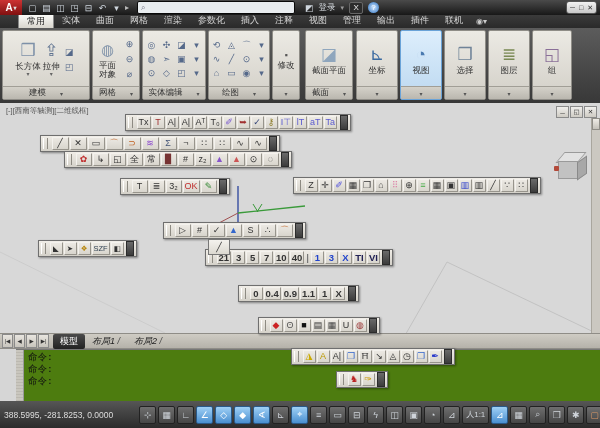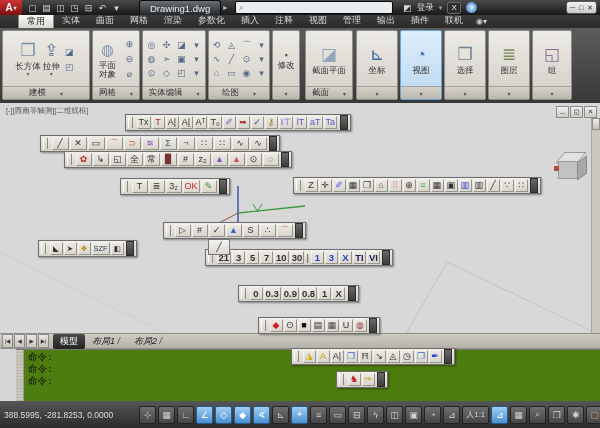--- a/index.html
+++ b/index.html
@@ -106,23 +106,20 @@
   <div class="qa">
 
   <span class="ti2">▢</span>
       <span class="ti2">▤</span>
       <span class="ti2">◫</span>
       <span class="ti2">◳</span>
       <span class="ti2">⊟</span>
       <span class="ti2">↶</span>
       <span class="ti2">▾</span>
     </div>
-  <div id="doc-tab">
-      <span>Drawing1.dwg</span>
-    </div>
   <span id="doc-caret" style="color:#bbb;font-size:8px;margin-left:2px;">▸</span>
   <div id="searchbox">
     <span class="sic">⌕</span>
   </div>
   <div class="tbar-right">
     <span class="usr">◩</span>
     <span class="signin">登录</span>
     <span class="caret">▾</span>
     <span class="xbox">X</span>
     <span class="help">?</span>
@@ -453,34 +450,34 @@
     <span class="ti" style="font-size:7.5px;">◧</span>
   </div>
 <div class="abs" id="pencil-btn">╱</div>
 <div class="tb" id="tb-scales">
 
 <span class="ti num">21</span>
     <span class="ti num">3</span>
     <span class="ti num">5</span>
     <span class="ti num">7</span>
     <span class="ti num">10</span>
-    <span class="ti num">30</span>
+    <span class="ti num">40</span>
     <span class="ti num sep">|</span>
     <span class="ti num" style="color: rgb(34, 68, 204);">1</span>
     <span class="ti num" style="color: rgb(34, 68, 204);">3</span>
     <span class="ti num" style="color: rgb(34, 68, 204);">X</span>
     <span class="ti num" style="color: rgb(34, 34, 85);">TI</span>
     <span class="ti num" style="color: rgb(34, 34, 85);">VI</span>
   </div>
 <div class="tb" id="tb-decimals">
 
 <span class="ti num">0</span>
-    <span class="ti num">0.3</span>
+    <span class="ti num">0.4</span>
     <span class="ti num">0.9</span>
-    <span class="ti num">0.8</span>
+    <span class="ti num">1.1</span>
     <span class="ti num">1</span>
     <span class="ti num">X</span>
   </div>
 <div class="tb" id="tb-render">
 
 <span class="ti" style="color: rgb(204, 34, 34);">◆</span>
     <span class="ti" style="color: rgb(85, 85, 85);">ʘ</span>
     <span class="ti" style="color: rgb(17, 17, 17);">■</span>
     <span class="ti">▤</span>
     <span class="ti" style="color: rgb(68, 68, 68);">▦</span>

